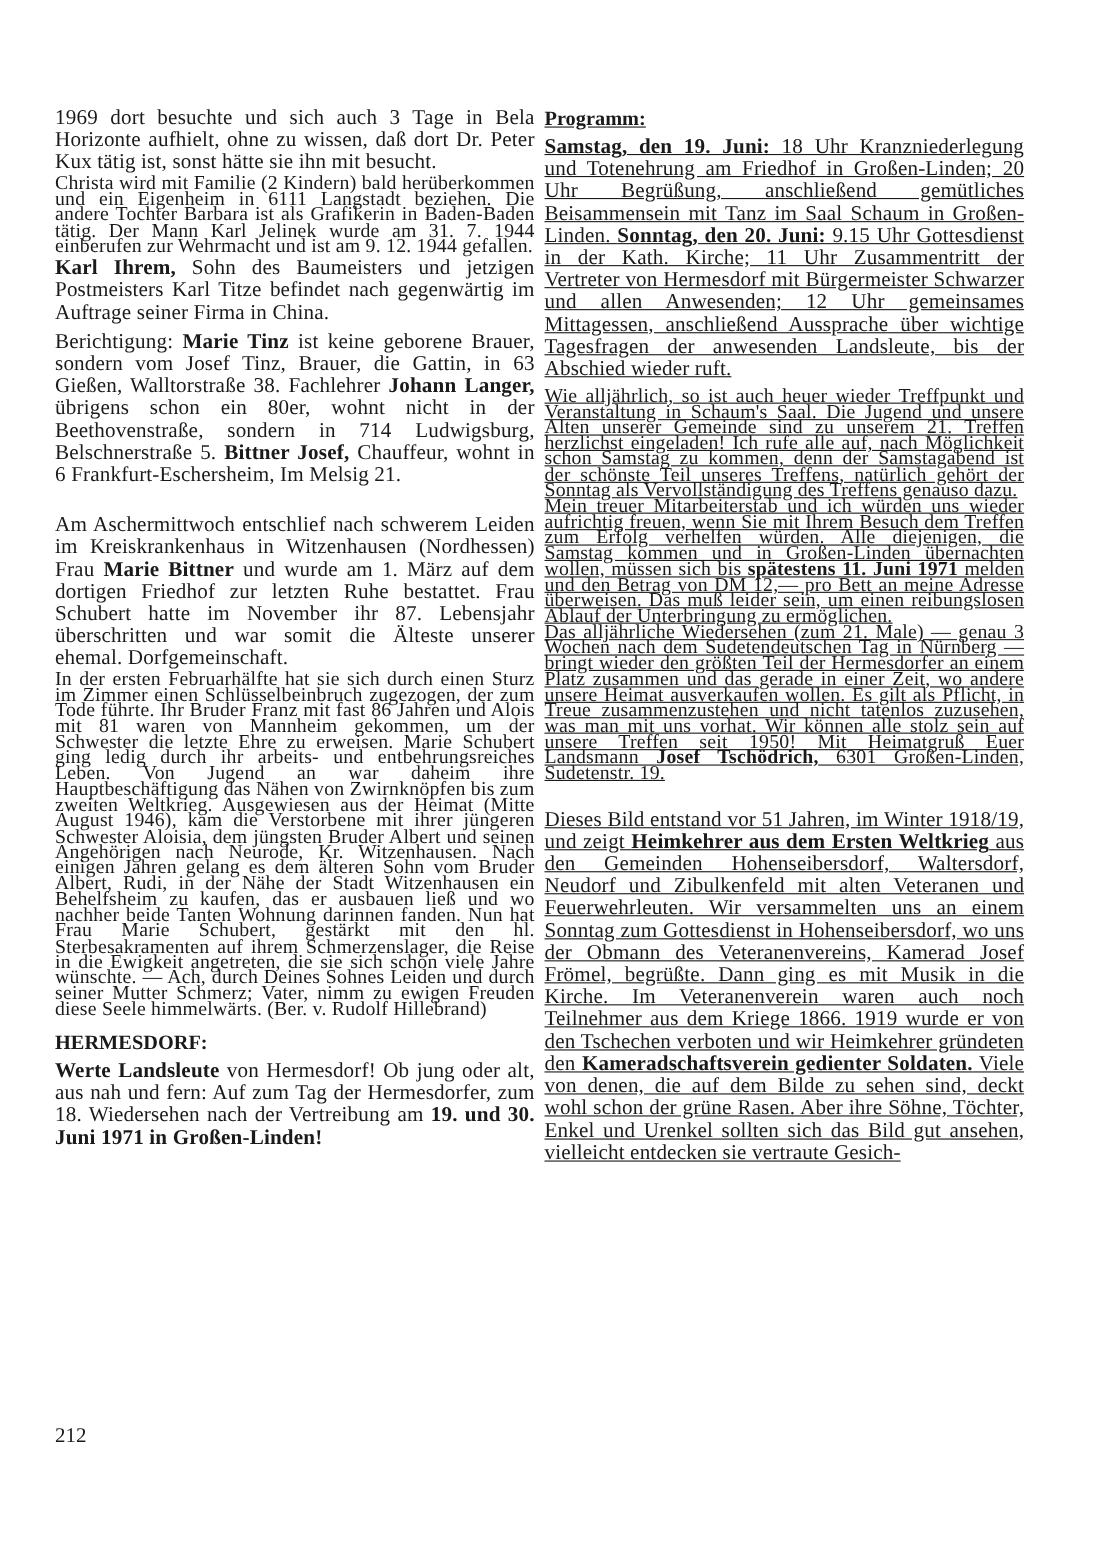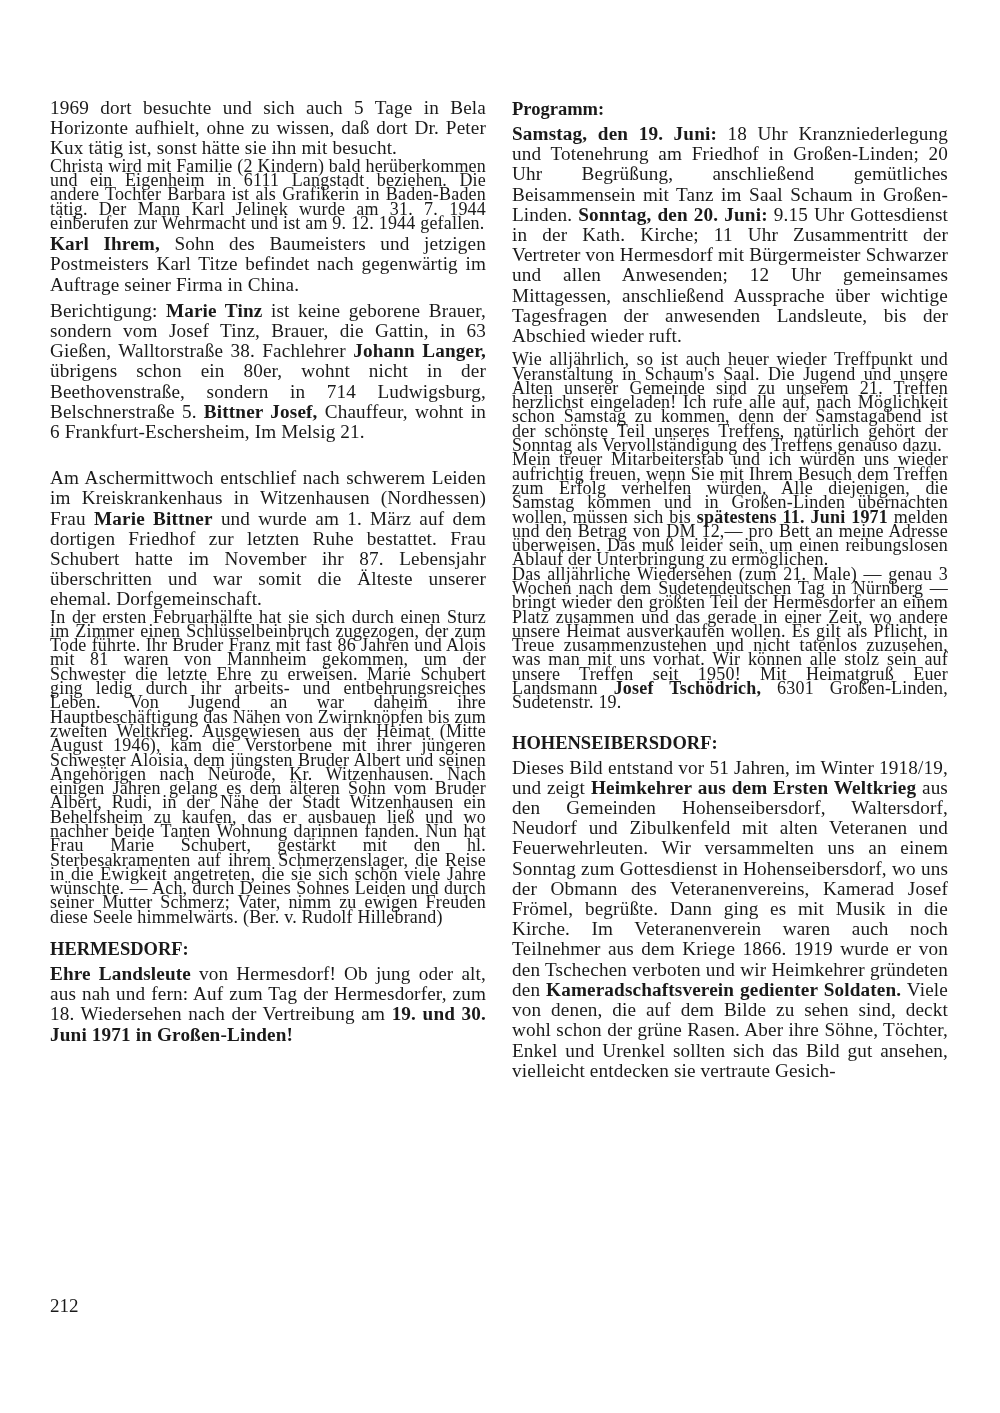--- a/index.html
+++ b/index.html
@@ -1,56 +1,55 @@
 <!DOCTYPE html>
 <html><head>
 <meta charset="utf-8">
 <style>
   html, body { margin: 0; padding: 0; background: #ffffff; }
   body { width: 1000px; height: 1413px; position: relative; overflow: hidden; color: #1a1a1a; }
   .col { position: absolute; top: 98px; width: 436px; font-family: "Liberation Serif", "DejaVu Serif", serif; }
   .col.left { left: 50px; }
-  .col.right { left: 512px; }
+  .col.right { left: 495px; text-decoration: underline; }
   .lg { font-size: 19.2px; line-height: 20.2px; text-align: justify; margin: 0; letter-spacing: 0.15px; }
   .sm { font-size: 18px; line-height: 14.3px; text-align: justify; margin: 0; letter-spacing: 0.2px; font-family: "Liberation Serif", "DejaVu Serif", serif; font-weight: 500; }
   .hd { font-size: 18.5px; line-height: 22px; font-weight: bold; margin: 0; font-family: "Liberation Serif", "DejaVu Serif", serif; }
   b { font-weight: bold; }
   .gap4 { height: 4px; }
   .gap6 { height: 6px; }
   .gap12 { height: 14px; }
   .gap22 { height: 22px; }
   .pagenum { position: absolute; left: 50px; top: 1295px; font-family: "Liberation Serif", "DejaVu Serif", serif; font-size: 19px; text-align: center; }
 </style>
 </head>
 <body>
 
 <div class="col left">
-  <p class="lg">1969 dort besuchte und sich auch 5 Tage in Bela Horizonte aufhielt, ohne zu wissen, daß dort Dr. Peter Kux tätig ist, sonst hätte sie ihn mit besucht.</p>
+  <p class="lg">1969 dort besuchte und sich auch 3 Tage in Bela Horizonte aufhielt, ohne zu wissen, daß dort Dr. Peter Kux tätig ist, sonst hätte sie ihn mit besucht.</p>
   <p class="sm">Christa wird mit Familie (2 Kindern) bald herüberkommen und ein Eigenheim in 6111 Langstadt beziehen. Die andere Tochter Barbara ist als Grafikerin in Baden-Baden tätig. Der Mann Karl Jelinek wurde am 31. 7. 1944 einberufen zur Wehrmacht und ist am 9. 12. 1944 gefallen.</p>
   <div class="gap4"></div>
   <p class="lg"><b>Karl Ihrem,</b><span> Sohn des Baumeisters und jetzigen Postmeisters Karl Titze befindet nach gegenwärtig im Auftrage seiner Firma in China.</span></p>
   <div class="gap6"></div>
   <p class="lg"><span>Berichtigung: </span><b>Marie Tinz</b><span> ist keine geborene Brauer, sondern vom Josef Tinz, Brauer, die Gattin, in 63 Gießen, Walltorstraße 38. Fachlehrer </span><b>Johann Langer,</b><span> übrigens schon ein 80er, wohnt nicht in der Beethovenstraße, sondern in 714 Ludwigsburg, Belschnerstraße 5. </span><b>Bittner Josef,</b><span> Chauffeur, wohnt in 6 Frankfurt-Eschersheim, Im Melsig 21.</span></p>
   <div class="gap22"></div>
   <div class="gap4"></div>
   <p class="lg"><span>Am Aschermittwoch entschlief nach schwerem Leiden im Kreiskrankenhaus in Witzenhausen (Nordhessen) Frau </span><b>Marie Bittner</b><span> und wurde am 1. März auf dem dortigen Friedhof zur letzten Ruhe bestattet. Frau Schubert hatte im November ihr 87. Lebensjahr überschritten und war somit die Älteste unserer ehemal. Dorfgemeinschaft.</span></p>
   <p class="sm">In der ersten Februarhälfte hat sie sich durch einen Sturz im Zimmer einen Schlüsselbeinbruch zugezogen, der zum Tode führte. Ihr Bruder Franz mit fast 86 Jahren und Alois mit 81 waren von Mannheim gekommen, um der Schwester die letzte Ehre zu erweisen. Marie Schubert ging ledig durch ihr arbeits- und entbehrungsreiches Leben. Von Jugend an war daheim ihre Hauptbeschäftigung das Nähen von Zwirnknöpfen bis zum zweiten Weltkrieg. Ausgewiesen aus der Heimat (Mitte August 1946), kam die Verstorbene mit ihrer jüngeren Schwester Aloisia, dem jüngsten Bruder Albert und seinen Angehörigen nach Neurode, Kr. Witzenhausen. Nach einigen Jahren gelang es dem älteren Sohn vom Bruder Albert, Rudi, in der Nähe der Stadt Witzenhausen ein Behelfsheim zu kaufen, das er ausbauen ließ und wo nachher beide Tanten Wohnung darinnen fanden. Nun hat Frau Marie Schubert, gestärkt mit den hl. Sterbesakramenten auf ihrem Schmerzenslager, die Reise in die Ewigkeit angetreten, die sie sich schon viele Jahre wünschte. — Ach, durch Deines Sohnes Leiden und durch seiner Mutter Schmerz; Vater, nimm zu ewigen Freuden diese Seele himmelwärts. (Ber. v. Rudolf Hillebrand)</p>
   <div class="gap12"></div>
   <h2 class="hd">HERMESDORF:</h2>
   <div class="gap4"></div>
-  <p class="lg"><b>Ehre Landsleute</b><span> von Hermesdorf! Ob jung oder alt, aus nah und fern: Auf zum Tag der Hermesdorfer, zum 18. Wiedersehen nach der Vertreibung am </span><b>19. und 30. Juni 1971 in Großen-Linden!</b></p>
+  <p class="lg"><b>Werte Landsleute</b><span> von Hermesdorf! Ob jung oder alt, aus nah und fern: Auf zum Tag der Hermesdorfer, zum 18. Wiedersehen nach der Vertreibung am </span><b>19. und 30. Juni 1971 in Großen-Linden!</b></p>
 </div>
 
 <div class="col right">
   <h2 class="hd">Programm:</h2>
   <div class="gap4"></div>
   <p class="lg"><b>Samstag, den 19. Juni:</b><span> 18 Uhr Kranzniederlegung und Totenehrung am Friedhof in Großen-Linden; 20 Uhr Begrüßung, anschließend gemütliches Beisammensein mit Tanz im Saal Schaum in Großen-Linden. </span><b>Sonntag, den 20. Juni:</b><span> 9.15 Uhr Gottesdienst in der Kath. Kirche; 11 Uhr Zusammentritt der Vertreter von Hermesdorf mit Bürgermeister Schwarzer und allen Anwesenden; 12 Uhr gemeinsames Mittagessen, anschließend Aussprache über wichtige Tagesfragen der anwesenden Landsleute, bis der Abschied wieder ruft.</span></p>
   <div class="gap6"></div>
   <p class="sm">Wie alljährlich, so ist auch heuer wieder Treffpunkt und Veranstaltung in Schaum's Saal. Die Jugend und unsere Alten unserer Gemeinde sind zu unserem 21. Treffen herzlichst eingeladen! Ich rufe alle auf, nach Möglichkeit schon Samstag zu kommen, denn der Samstagabend ist der schönste Teil unseres Treffens, natürlich gehört der Sonntag als Vervollständigung des Treffens genauso dazu.</p>
   <p class="sm"><span>Mein treuer Mitarbeiterstab und ich würden uns wieder aufrichtig freuen, wenn Sie mit Ihrem Besuch dem Treffen zum Erfolg verhelfen würden. Alle diejenigen, die Samstag kommen und in Großen-Linden übernachten wollen, müssen sich bis </span><b>spätestens 11. Juni 1971</b><span> melden und den Betrag von DM 12,— pro Bett an meine Adresse überweisen. Das muß leider sein, um einen reibungslosen Ablauf der Unterbringung zu ermöglichen.</span></p>
   <p class="sm"><span>Das alljährliche Wiedersehen (zum 21. Male) — genau 3 Wochen nach dem Sudetendeutschen Tag in Nürnberg — bringt wieder den größten Teil der Hermesdorfer an einem Platz zusammen und das gerade in einer Zeit, wo andere unsere Heimat ausverkaufen wollen. Es gilt als Pflicht, in Treue zusammenzustehen und nicht tatenlos zuzusehen, was man mit uns vorhat. Wir können alle stolz sein auf unsere Treffen seit 1950! Mit Heimatgruß Euer Landsmann </span><b>Josef Tschödrich,</b><span> 6301 Großen-Linden, Sudetenstr. 19.</span></p>
   <div class="gap22"></div>
-  <h2 class="hd">HOHENSEIBERSDORF:</h2>
   <div class="gap4"></div>
   <p class="lg"><span>Dieses Bild entstand vor 51 Jahren, im Winter 1918/19, und zeigt </span><b>Heimkehrer aus dem Ersten Weltkrieg</b><span> aus den Gemeinden Hohenseibersdorf, Waltersdorf, Neudorf und Zibulkenfeld mit alten Veteranen und Feuerwehrleuten. Wir versammelten uns an einem Sonntag zum Gottesdienst in Hohenseibersdorf, wo uns der Obmann des Veteranenvereins, Kamerad Josef Frömel, begrüßte. Dann ging es mit Musik in die Kirche. Im Veteranenverein waren auch noch Teilnehmer aus dem Kriege 1866. 1919 wurde er von den Tschechen verboten und wir Heimkehrer gründeten den </span><b>Kameradschaftsverein gedienter Soldaten.</b><span> Viele von denen, die auf dem Bilde zu sehen sind, deckt wohl schon der grüne Rasen. Aber ihre Söhne, Töchter, Enkel und Urenkel sollten sich das Bild gut ansehen, vielleicht entdecken sie vertraute Gesich-</span></p>
 </div>
 
 <div class="pagenum">212</div>
 
 </body></html>

